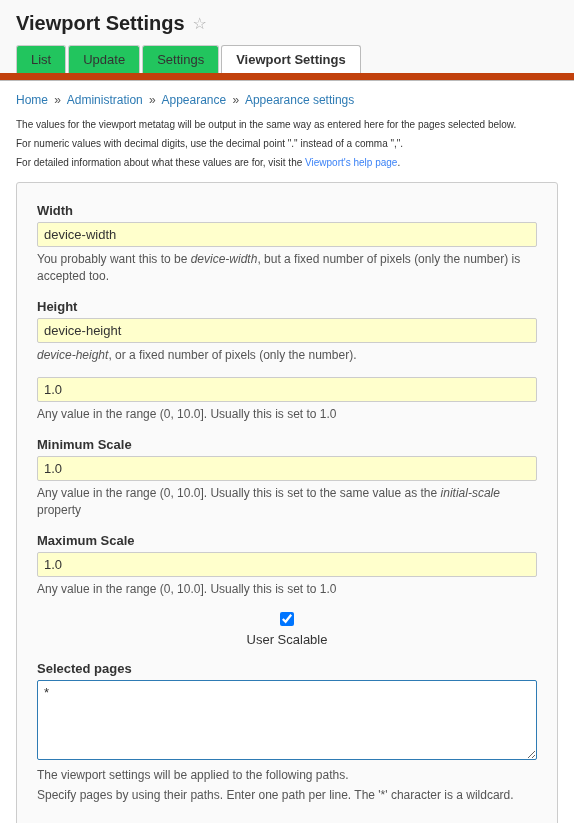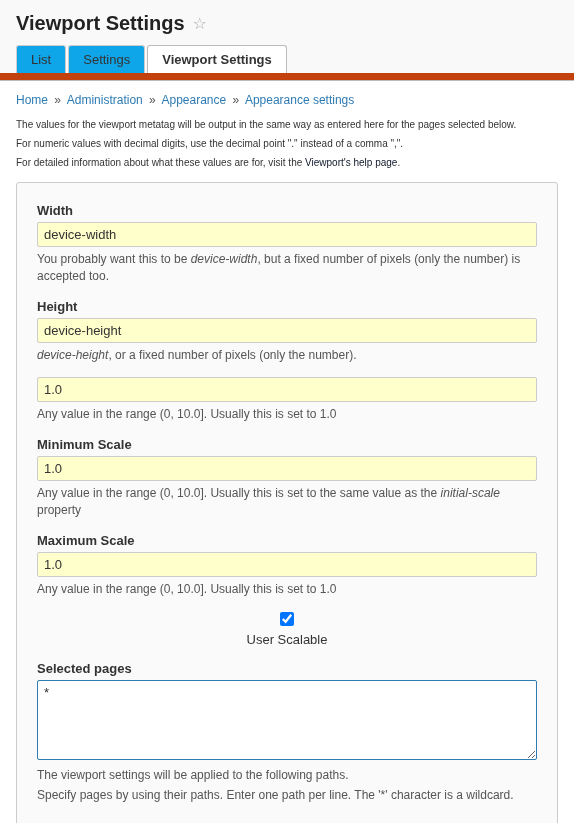--- a/index.html
+++ b/index.html
@@ -32,21 +32,21 @@
       font-size: 16px;
       cursor: pointer;
     }
     .tabs {
       display: flex;
       gap: 2px;
       align-items: flex-end;
     }
     .tab {
       padding: 6px 14px;
-      background: #0ea5e9;
+      background: #22c55e;
       border: 1px solid #ccc;
       border-bottom: none;
       border-radius: 3px 3px 0 0;
       cursor: pointer;
       font-size: 13px;
       color: #333;
       text-decoration: none;
     }
     .tab.active {
       background: #fff;
@@ -72,21 +72,21 @@
     .breadcrumb span {
       color: #555;
     }
     .description-text {
       font-size: 10px;
       color: #333;
       margin-bottom: 4px;
       line-height: 1.5;
     }
     .description-text a {
-      color: #0f172a;
+      color: #3b82f6;
       text-decoration: none;
     }
     .form-container {
       border: 1px solid #ccc;
       border-radius: 3px;
       background: #fafafa;
       padding: 20px 20px;
       margin-top: 12px;
     }
     .field-group {
@@ -151,20 +151,21 @@
 </head>
 <body>
 
 <div class="page-header">
   <div class="page-title-row">
     <span class="page-title">Viewport Settings</span>
     <span class="star-icon">☆</span>
   </div>
   <div class="tabs">
     <a class="tab" href="#">List</a>
+    <a class="tab" href="#">Update</a>
     <a class="tab" href="#">Settings</a>
     <a class="tab active" href="#">Viewport Settings</a>
   </div>
 </div>
 
 <div class="content-area">
   <div class="breadcrumb">
     <a href="#">Home</a>
     <span class="sep">»</span>
     <a href="#">Administration</a>

